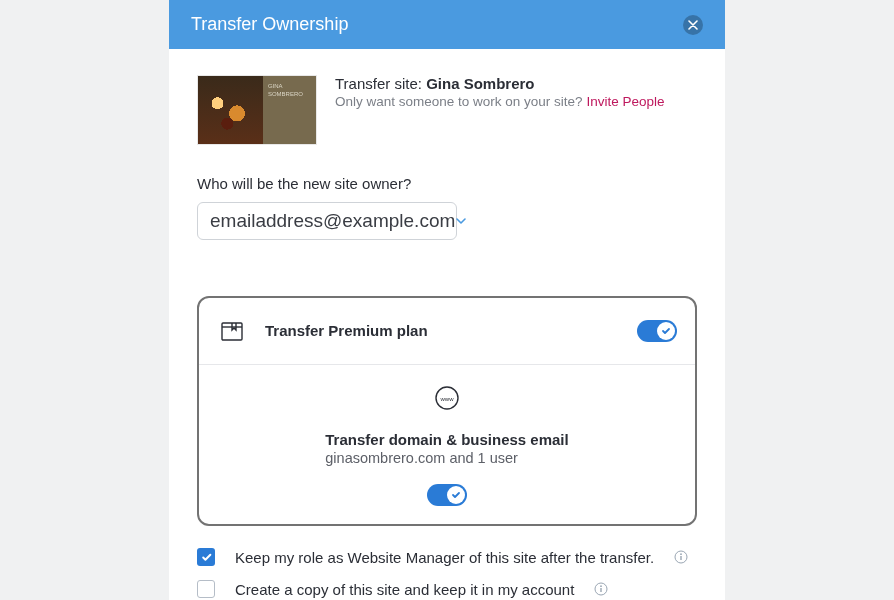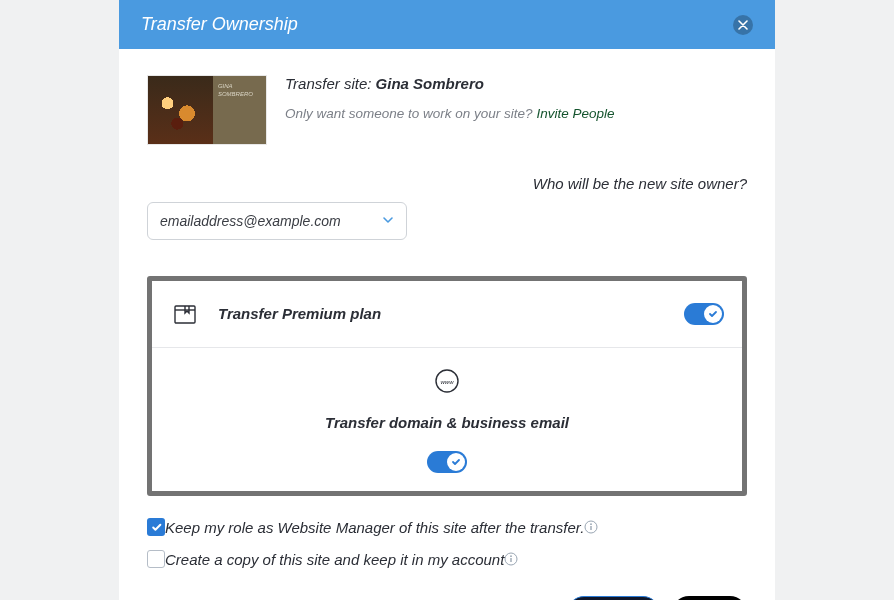--- a/index.html
+++ b/index.html
@@ -6,25 +6,24 @@
   html, body { height: 100%; }
   body {
     font-family: -apple-system, "Helvetica Neue", Arial, sans-serif;
     background: #f0f1f2;
     display: flex;
     justify-content: center;
     padding-top: 0;
     color: #2b2e36;
   }
   .modal {
-    width: 656px;
+    width: 556px;
     background: #fff;
     margin-top: 0;
     box-shadow: 0 0 0 rgba(0,0,0,0);
-    font-style: italic;
   }
   .modal-header {
     background: #4a9ae0;
     color: #fff;
     padding: 14px 22px;
     display: flex;
     align-items: center;
     justify-content: space-between;
   }
   .modal-header h1 { font-size: 18px; font-weight: 400; }
@@ -48,40 +47,40 @@
       radial-gradient(circle at 30% 40%, #ffcf7e 0 6px, transparent 6px),
       radial-gradient(circle at 60% 55%, #d98a2e 0 8px, transparent 8px),
       radial-gradient(circle at 45% 70%, #5a1e0e 0 6px, transparent 6px),
       linear-gradient(#3a2a1a,#5a2f18);
   }
   .thumb-right {
     width:45%; background:#776a4e; color:#d9d4c4;
     font-size:6px; padding:6px 5px; line-height:1.4;
   }
   .site-meta { flex:1; }
-  .site-title-line { font-size:15px; color:#2b2e36; margin-bottom:14px; }
+  .site-title-line { font-size:15px; color:#2b2e36; margin-bottom:2px; }
   .site-title-line .site-name { font-weight:700; }
   .site-desc { font-size:15px; color:#2b2e36; margin-bottom:14px; }
   .hint { font-size:13.5px; color:#7b7f87; }
-  .hint a { color:#14532d; text-decoration:none; cursor:pointer; }
-
-  .field-label { font-size:15px; color:#2b2e36; margin-bottom:10px;text-align:right; }
+  .hint a { color:#be185d; text-decoration:none; cursor:pointer; }
+
+  .field-label { font-size:15px; color:#2b2e36; margin-bottom:10px; }
   .select {
     width:260px; height:38px;
     border:1px solid #cfd3d8; border-radius:6px;
     display:flex; align-items:center; justify-content:space-between;
-    padding:0 12px; font-size:14px; color:#3a3d44; cursor:pointer;
-    margin-bottom:36px;
+    padding:0 12px; font-size:19px; color:#3a3d44; cursor:pointer;
+    margin-bottom:56px;
   }
   .chev { color:#4a9ae0; }
 
   .included-label { font-size:15px; margin-bottom:10px; }
 
   .included-box {
-    border:5px solid #737373; border-radius:3px;
+    border:2px solid #737373; border-radius:12px;
     margin-bottom:22px;
   }
   .included-item {
     display:flex; align-items:center; gap:18px;
     padding:18px 18px;
   }
   .included-item + .included-item { border-top:1px solid #e6e7ea;flex-direction:column; }
   .ii-icon {
     width:30px; height:30px; flex:0 0 auto;
     display:flex; align-items:center; justify-content:center;
@@ -95,21 +94,21 @@
     background:#2a7bd6; position:relative; cursor:pointer;
     flex:0 0 auto;
   }
   .toggle .knob {
     position:absolute; right:2px; top:2px;
     width:18px; height:18px; border-radius:50%;
     background:#fff; display:flex; align-items:center; justify-content:center;
   }
   .toggle .knob svg { width:10px; height:10px; }
 
-  .check-row { display:flex; align-items:center; gap:0; font-size:15px; margin-bottom:14px; }
+  .check-row { display:flex; align-items:center; gap:20px; font-size:15px; margin-bottom:14px; }
   .chk {
     width:18px; height:18px; border-radius:3px; flex:0 0 auto;
     display:flex; align-items:center; justify-content:center; cursor:pointer;
   }
   .chk.checked { background:#2a7bd6; }
   .chk.unchecked { border:1.5px solid #b5bdc7; background:#fff; }
   .chk svg { width:11px; height:11px; }
   .info-icon { width:14px; height:14px; color:#9aa6b3; cursor:pointer; }
 
   .footer { display:flex; justify-content:flex-end; gap:12px; margin-top:28px; }
@@ -186,20 +185,21 @@
 
       <div class="included-item">
         <div class="ii-icon">
           <svg width="26" height="26" viewBox="0 0 26 26" fill="none" stroke="#2b2e36" stroke-width="1.4">
             <circle cx="13" cy="13" r="11"></circle>
             <text x="13" y="15.5" text-anchor="middle" font-size="6" fill="#2b2e36" stroke="none" font-family="Arial">www</text>
           </svg>
         </div>
         <div class="ii-text">
           <div class="ii-title">Transfer domain &amp; business email</div>
+          <div class="ii-sub">ginasombrero.com and 1 user</div>
         </div>
         <div class="toggle">
           <div class="knob">
             <svg viewBox="0 0 10 10">
                 <path d="M2 5 L4 7 L8 3" fill="none" stroke="#2a7bd6" stroke-width="1.8" stroke-linecap="round" stroke-linejoin="round"></path>
               </svg>
           </div>
         </div>
       </div>
 

